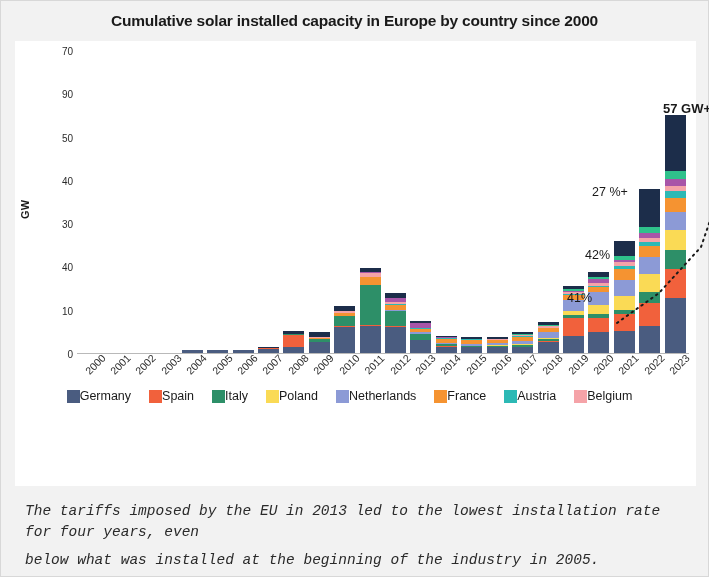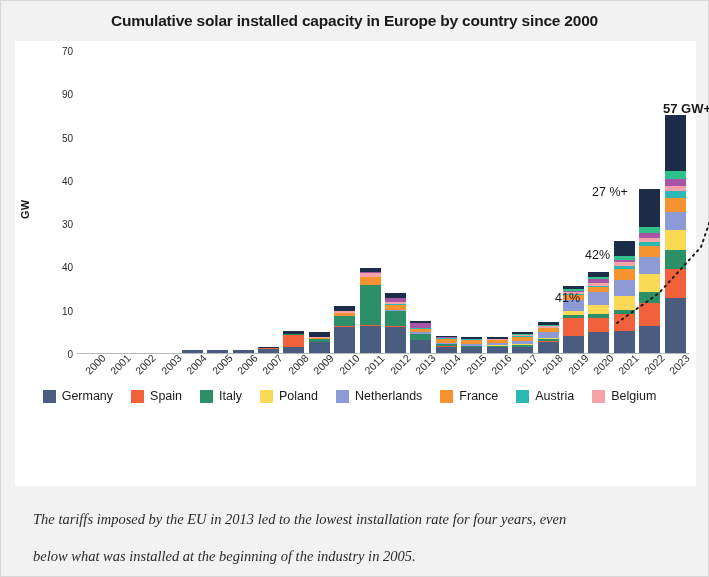--- a/index.html
+++ b/index.html
@@ -128,21 +128,20 @@
     display: flex;
     justify-content: center;
     align-items: center;
     gap: 6px;
     margin-bottom: 11px;
     flex-wrap: nowrap;
   }
   .legend-item {
     display: flex;
     align-items: flex-end;
-    gap: 6px;
     margin-right: 12px;
   }
   .swatch {
     width: 13px;
     height: 13px;
     display: inline-block;
   }
   .legend-label {
     font-size: 12.5px;
     color: #1a1a1a;
@@ -151,21 +150,21 @@
     position: absolute;
     left: 16px;
     top: 492px;
     width: 676px;
     font-family: "Liberation Serif", serif;
     font-style: italic;
     font-size: 14.5px;
     line-height: 1.42;
     color: #2a2a2a;
   }
-  .footnote div { margin: 16px; }
+  .footnote div { margin: 8px; font-family: Liberation Mono, monospace; }
   .dotline { position: absolute; left: 62px; top: 10px; width: 612px; height: 303px; pointer-events: none; }
 </style>
 </head>
 <body>
 
 <div class="figure">
 
   <div class="chart-title">Cumulative solar installed capacity in Europe by country since 2000</div>
 
   <div class="panel">
@@ -462,21 +461,21 @@
             <span>2021</span>
           </div>
           <div class="xtick">
             <span>2022</span>
           </div>
           <div class="xtick">
             <span>2023</span>
           </div>
         </div>
 
-      <div class="anno" style="left:540px;top:250px;">41%</div>
+      <div class="anno" style="left:552px;top:250px;">41%</div>
       <div class="anno" style="left:570px;top:207px;">42%</div>
       <div class="anno" style="left:577px;top:144px;">27 %+</div>
       <div class="anno anno-big" style="left:648px;top:60px;">57 GW+</div>
     </div>
 
     <div class="legend">
       <div class="legend-row">
           <div class="legend-item">
             <span class="swatch" style="background: rgb(74, 92, 128);"></span>
             <span class="legend-label">Germany</span>

